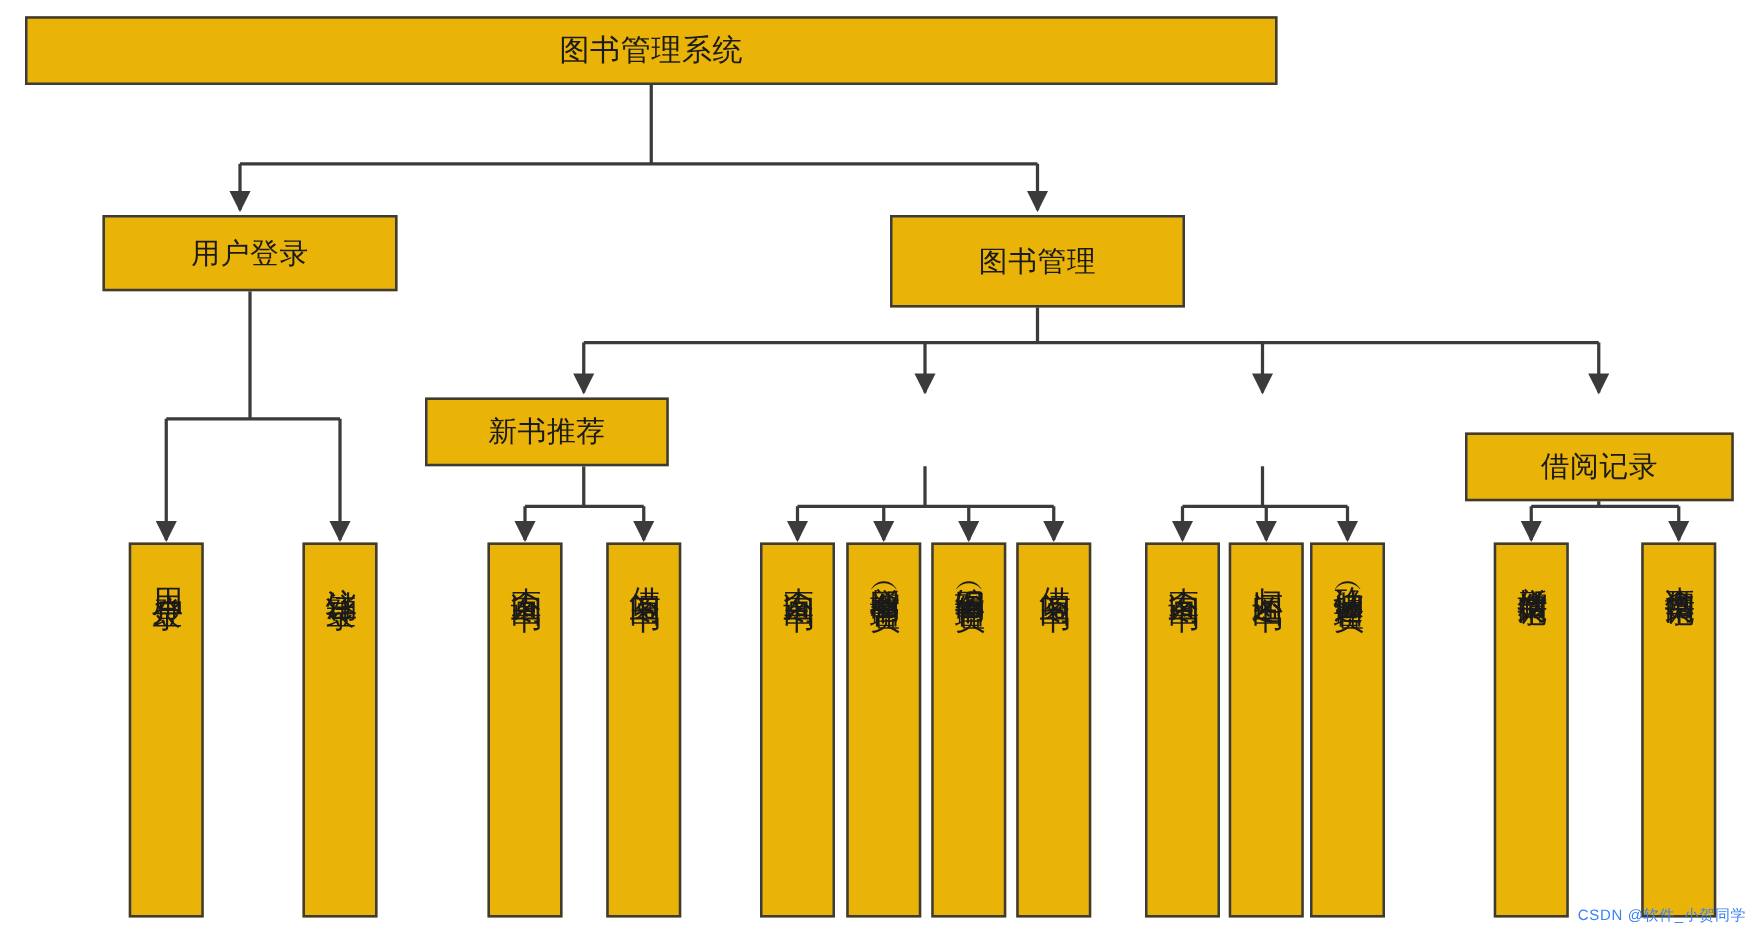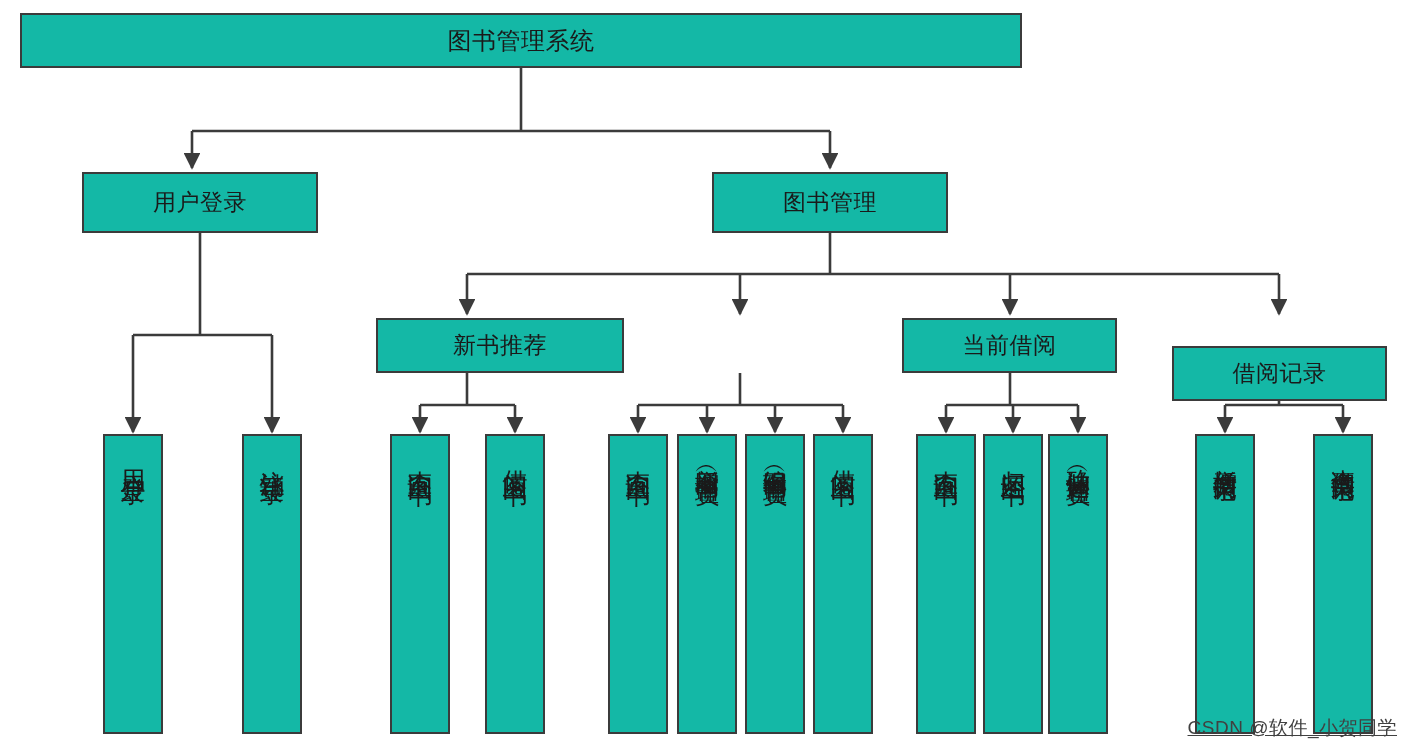--- a/index.html
+++ b/index.html
@@ -22,21 +22,21 @@
     position: absolute;
     left: 0;
     top: 0;
     width: 1405px;
     height: 747px;
     pointer-events: none;
   }
   .node {
     position: absolute;
     box-sizing: border-box;
-    background: #14b8a6;
+    background: #eab308;
     border: 2px solid #3b3b3b;
     display: flex;
     align-items: center;
     justify-content: center;
     color: #1a1a1a;
     z-index: 2;
   }
   .node .label {
     display: block;
     text-align: center;
@@ -65,27 +65,26 @@
     white-space: nowrap;
   }
   .node.vert.tall .label {
     font-size: 24px;
     letter-spacing: 2px;
   }
   .watermark {
     position: absolute;
     right: 8px;
     bottom: 6px;
-    font-size: 19px;
-    color: #404040;
+    font-size: 12px;
+    color: #3b82f6;
     letter-spacing: 0.5px;
     white-space: nowrap;
     z-index: 5;
     font-family: "Liberation Sans", "DejaVu Sans", sans-serif;
-    text-decoration: underline;
   }
 </style>
 </head>
 <body>
 
 <div id="canvas">
 
   <svg id="edges" viewBox="0 0 1405 747" xmlns="http://www.w3.org/2000/svg">
     <defs>
       <marker id="arrow" viewBox="0 0 10 10" refX="9" refY="5" markerWidth="6.5" markerHeight="6.5" orient="auto-start-reverse">
@@ -136,29 +135,26 @@
     </g>
   </svg>
 
   <div class="node horiz root" style="left:20px; top:13px; width:1002px; height:55px;">
     <span class="label">图书管理系统</span>
   </div>
 
   <div class="node horiz" style="left:82px; top:172px; width:236px; height:61px;">
     <span class="label">用户登录</span>
   </div>
-  <div class="node horiz" style="left:712px; top:172px; width:236px; height:61px;">
+  <div class="node horiz" style="left:712px; top:172px; width:236px; height:74px;">
     <span class="label">图书管理</span>
   </div>
 
-  <div class="node horiz" style="left:376px; top:318px; width:248px; height:55px;">
+  <div class="node horiz" style="left:340px; top:318px; width:195px; height:55px;">
     <span class="label">新书推荐</span>
-  </div>
-  <div class="node horiz" style="left:902px; top:318px; width:215px; height:55px;">
-    <span class="label">当前借阅</span>
   </div>
   <div class="node horiz" style="left:1172px; top:318px; width:215px; height:55px;margin-top:28px;">
     <span class="label">借阅记录</span>
   </div>
 
   <div class="node vert" style="left:103px; top:434px; width:60px; height:300px;">
     <span class="label">用户登录</span>
   </div>
   <div class="node vert" style="left:242px; top:434px; width:60px; height:300px;">
     <span class="label">注销登录</span>

